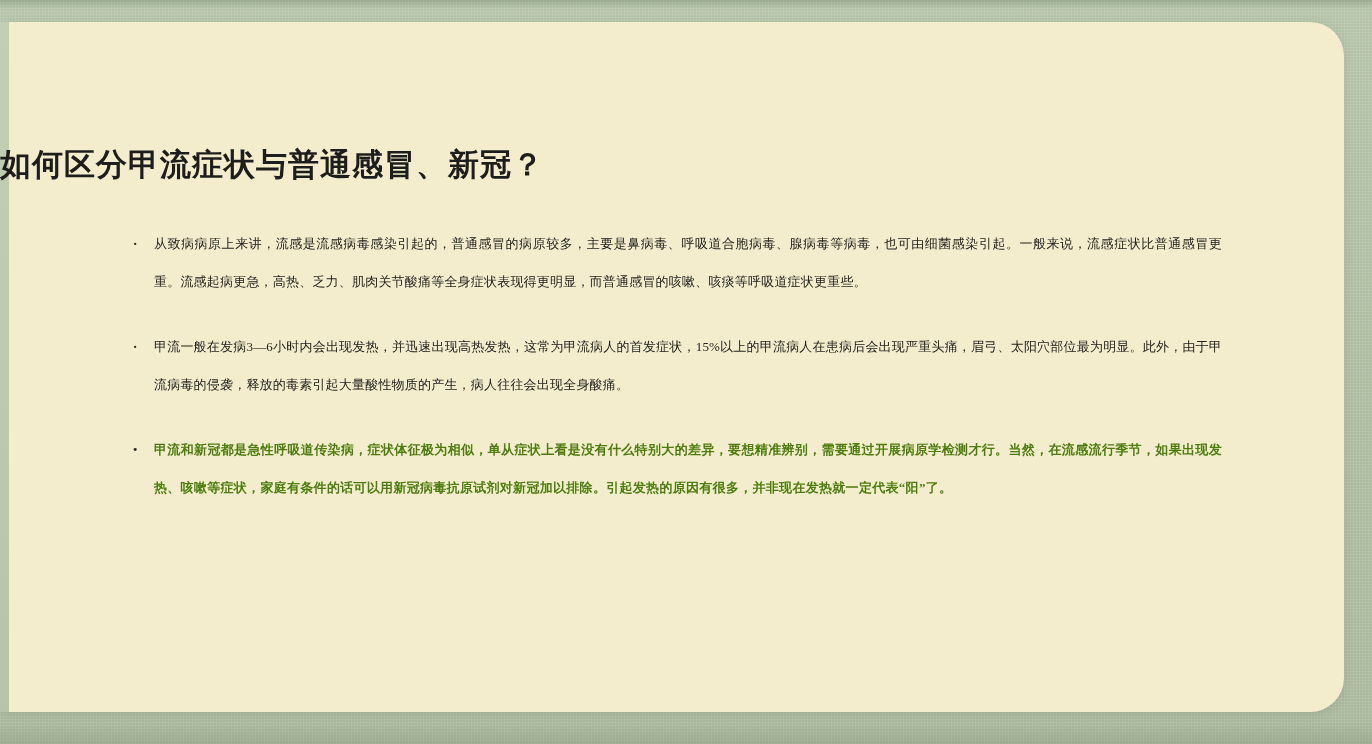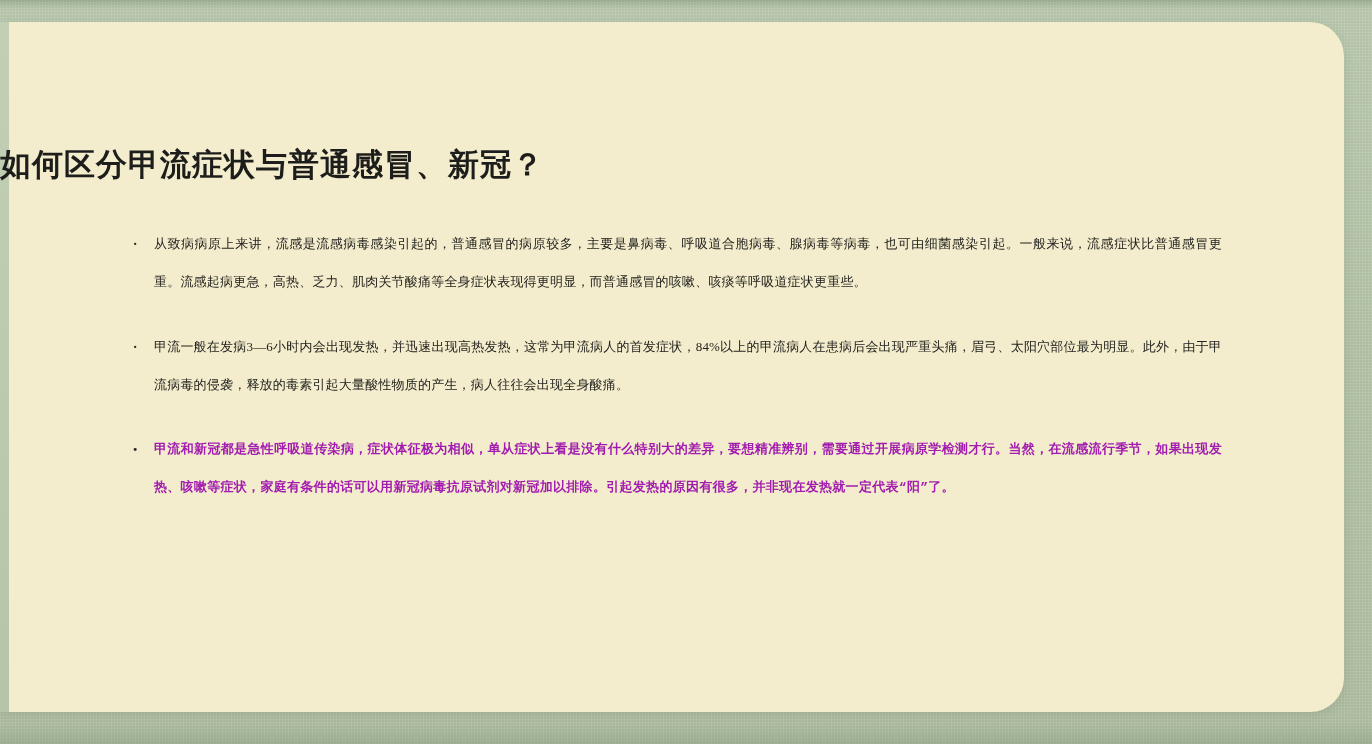--- a/index.html
+++ b/index.html
@@ -101,23 +101,23 @@
   .bullet-text {
     flex: 1 1 auto;
     font-size: 13px;
     line-height: 38px;
     color: #23231f;
     text-align: justify;
     letter-spacing: 0.2px;
   }
 
   .bullet-text.strong {
-    font-family: Liberation Mono, monospace;
+    font-family: Liberation Serif, serif;
     font-weight: bold;
-    color: #a21caf;
+    color: #4d7c0f;
     letter-spacing: 0.3px;
   }
   .bullet-row.strong .bullet-dot {
     font-weight: bold;
   }
 </style>
 </head>
 <body>
 
 <div id="slide">
@@ -131,21 +131,21 @@
 
     <div id="content">
 
       <div class="bullet-row">
         <div class="bullet-dot">·</div>
         <div class="bullet-text">从致病病原上来讲，流感是流感病毒感染引起的，普通感冒的病原较多，主要是鼻病毒、呼吸道合胞病毒、腺病毒等病毒，也可由细菌感染引起。一般来说，流感症状比普通感冒更重。流感起病更急，高热、乏力、肌肉关节酸痛等全身症状表现得更明显，而普通感冒的咳嗽、咳痰等呼吸道症状更重些。</div>
       </div>
 
       <div class="bullet-row">
         <div class="bullet-dot">·</div>
-        <div class="bullet-text">甲流一般在发病3—6小时内会出现发热，并迅速出现高热发热，这常为甲流病人的首发症状，84%以上的甲流病人在患病后会出现严重头痛，眉弓、太阳穴部位最为明显。此外，由于甲流病毒的侵袭，释放的毒素引起大量酸性物质的产生，病人往往会出现全身酸痛。</div>
+        <div class="bullet-text">甲流一般在发病3—6小时内会出现发热，并迅速出现高热发热，这常为甲流病人的首发症状，15%以上的甲流病人在患病后会出现严重头痛，眉弓、太阳穴部位最为明显。此外，由于甲流病毒的侵袭，释放的毒素引起大量酸性物质的产生，病人往往会出现全身酸痛。</div>
       </div>
 
       <div class="bullet-row strong">
         <div class="bullet-dot">·</div>
         <div class="bullet-text strong">甲流和新冠都是急性呼吸道传染病，症状体征极为相似，单从症状上看是没有什么特别大的差异，要想精准辨别，需要通过开展病原学检测才行。当然，在流感流行季节，如果出现发热、咳嗽等症状，家庭有条件的话可以用新冠病毒抗原试剂对新冠加以排除。引起发热的原因有很多，并非现在发热就一定代表“阳”了。</div>
       </div>
 
     </div>
   </div>
 </div>

